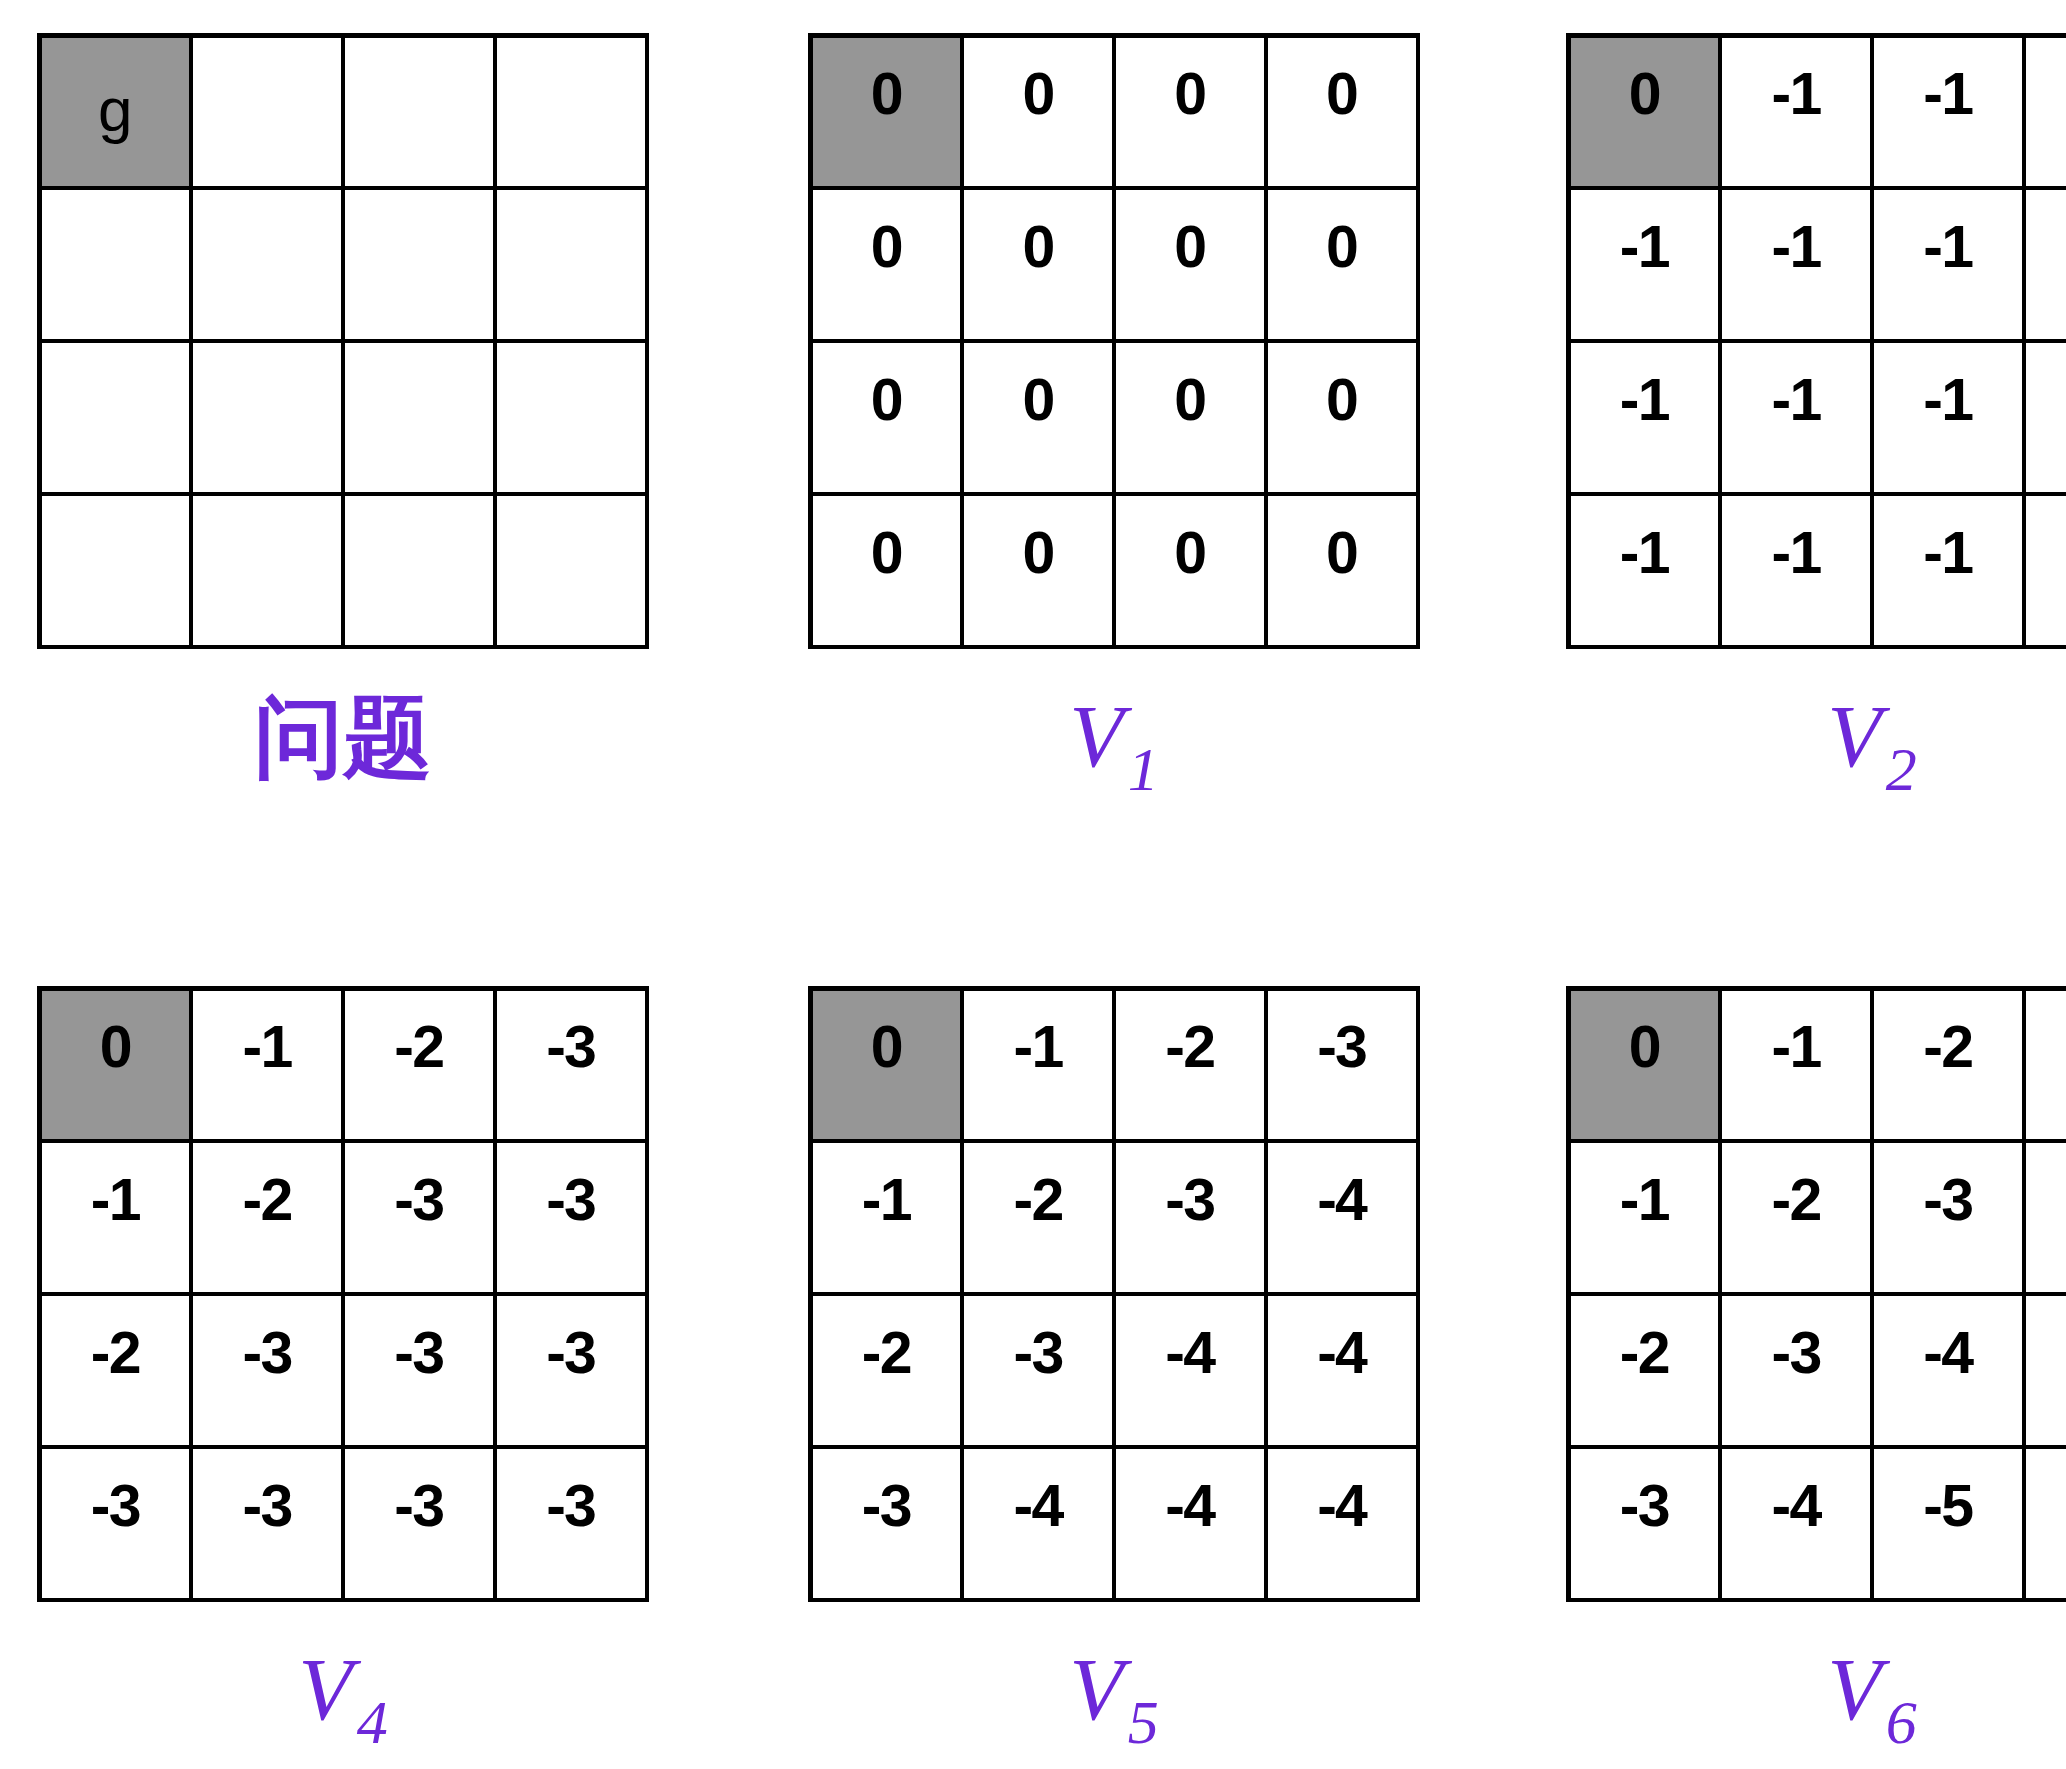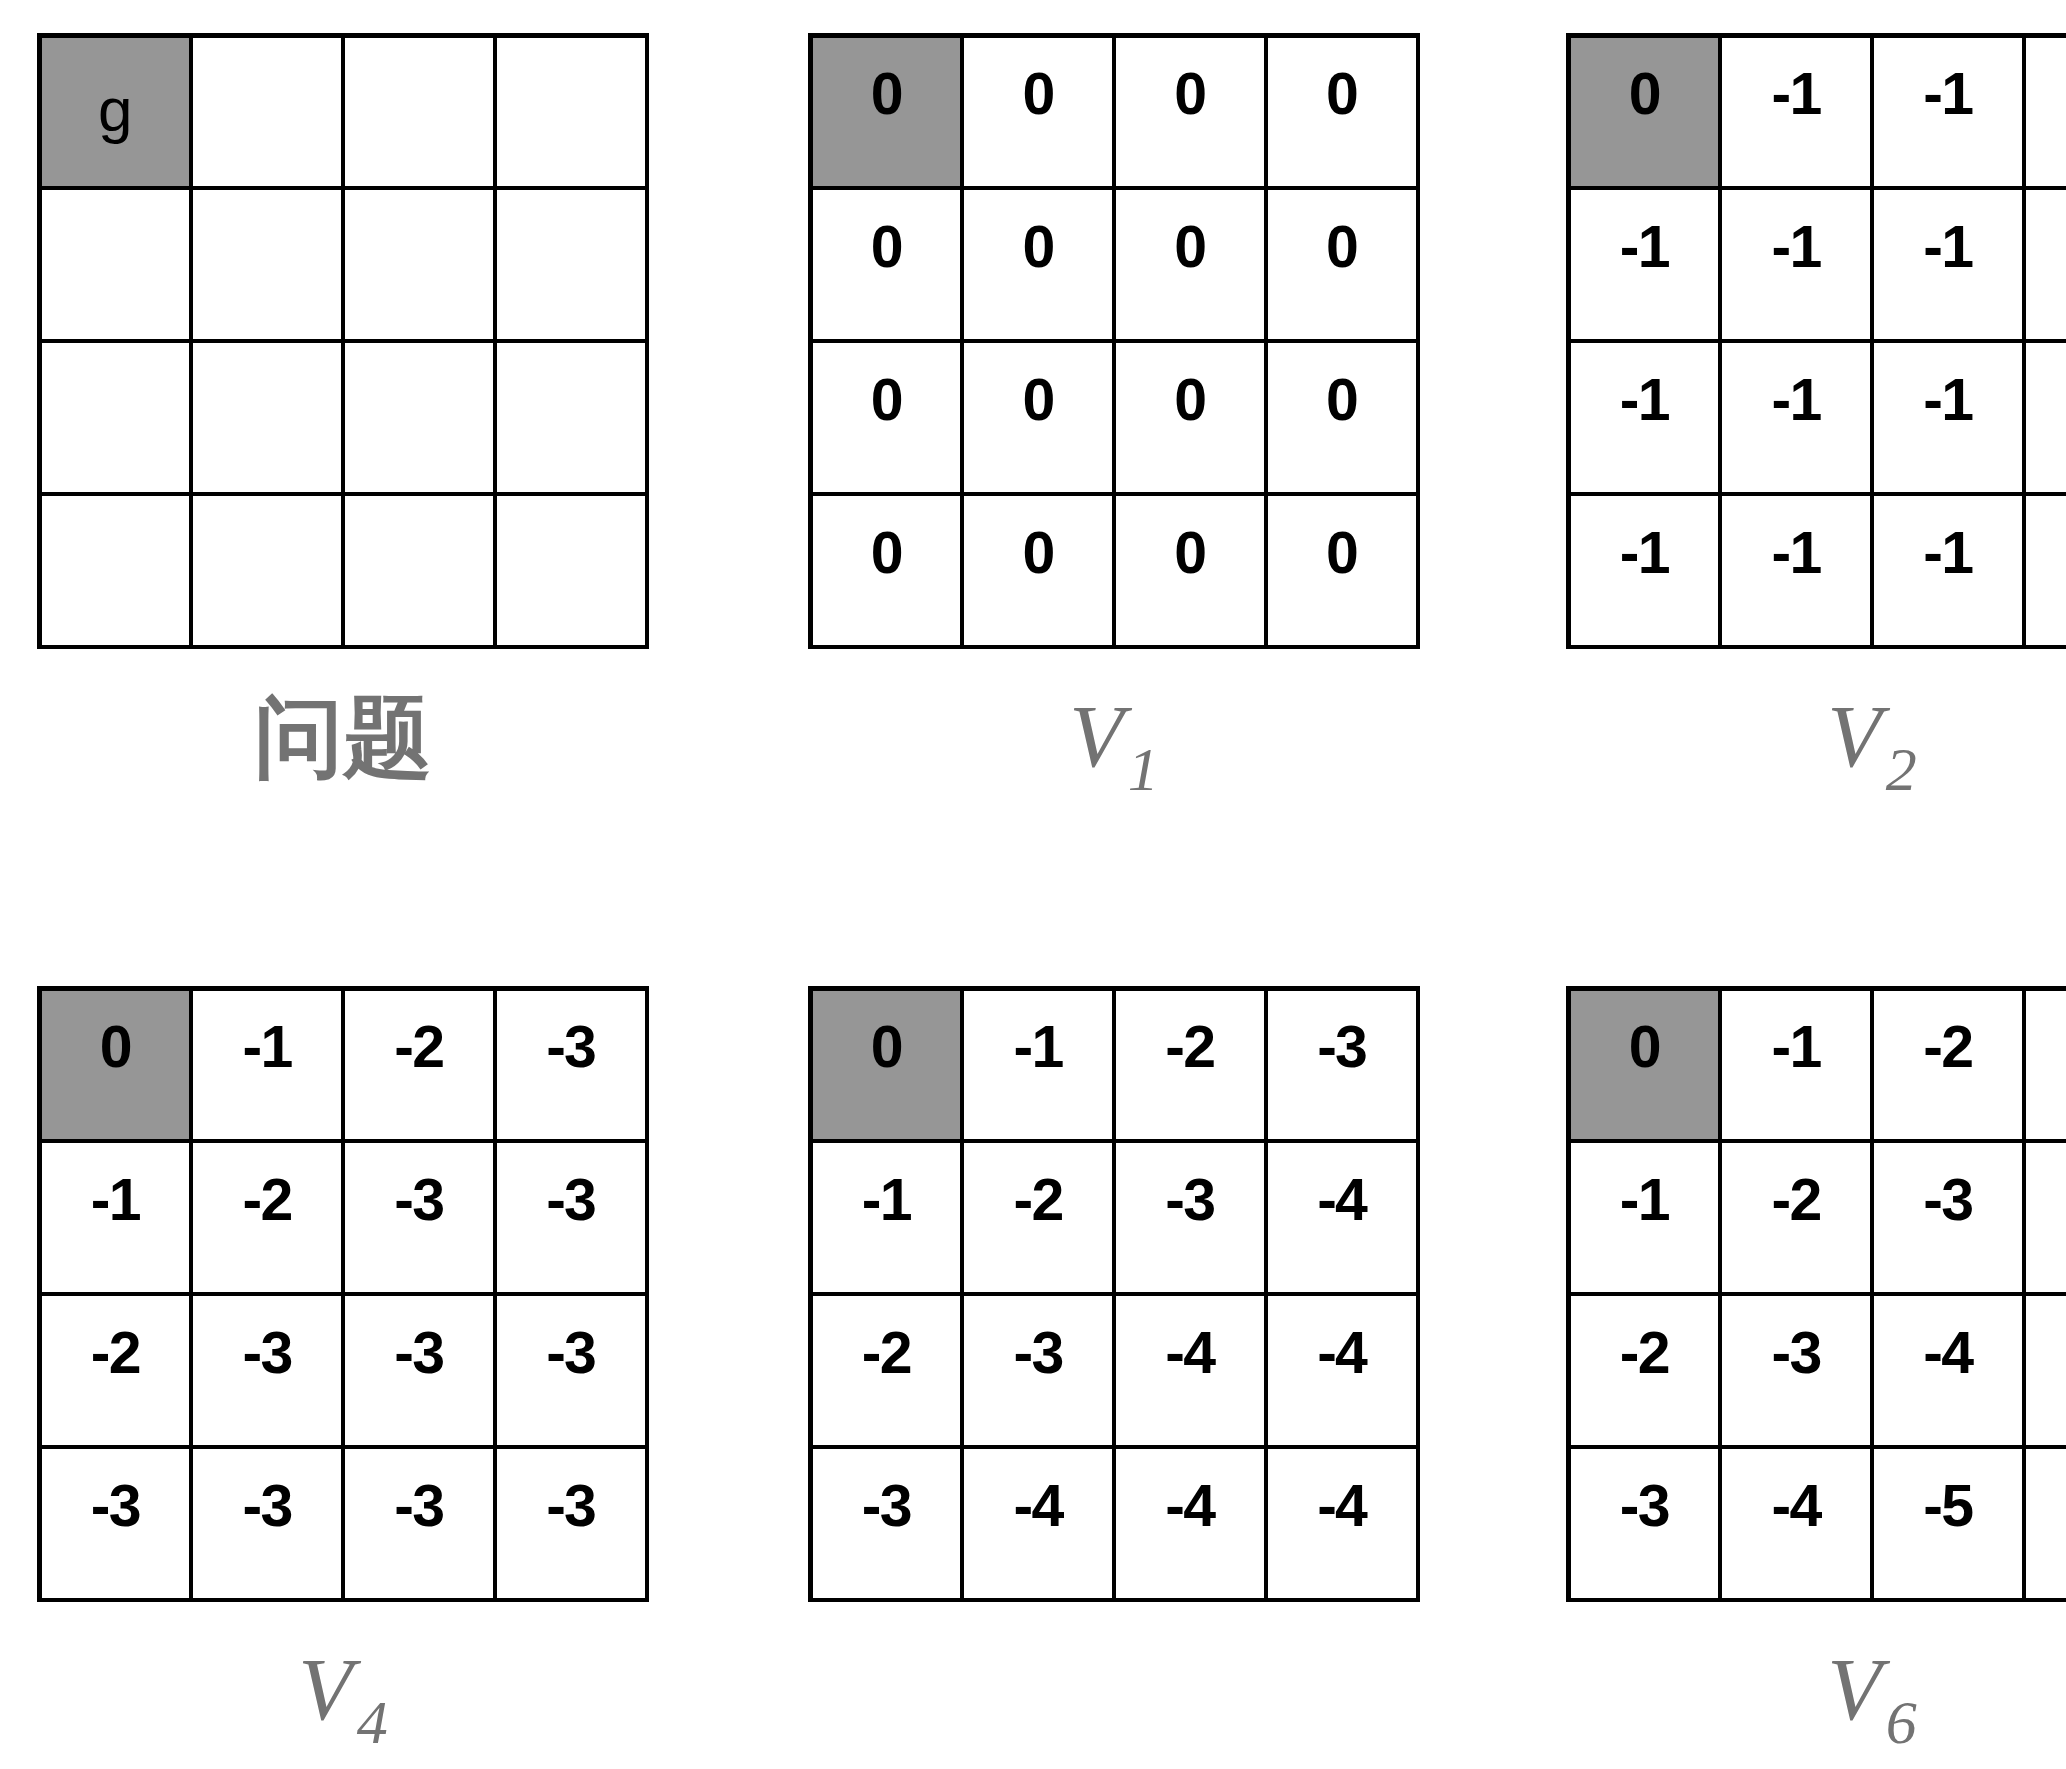--- a/index.html
+++ b/index.html
@@ -60,21 +60,21 @@
     font-weight: 400;
     font-size: 62px;
     top: -2.5px;
     letter-spacing: 0;
   }
 
   .plabel {
     margin-top: 39px;
     width: 100%;
     text-align: center;
-    color: #737373;
+    color: #6d28d9;
     white-space: nowrap;
   }
   .plabel.cn {
     font-family: "DejaVu Serif", "Liberation Serif", serif;
     font-weight: 700;
     font-size: 89px;
     line-height: 1.1;
   }
   .plabel.math {
     font-family: "Liberation Serif", "DejaVu Serif", serif;
@@ -347,20 +347,21 @@
         <div class="cell">
           <span class="val">-4</span>
         </div>
         <div class="cell">
           <span class="val">-4</span>
         </div>
         <div class="cell">
           <span class="val">-4</span>
         </div>
       </div>
+    <div class="plabel math"><span class="vbase">V</span><span class="vsub">5</span></div>
   </div>
 
   <div class="panel r1 c2">
     <div class="grid">
         <div class="cell goal">
           <span class="val">0</span>
         </div>
         <div class="cell">
           <span class="val">-1</span>
         </div>

